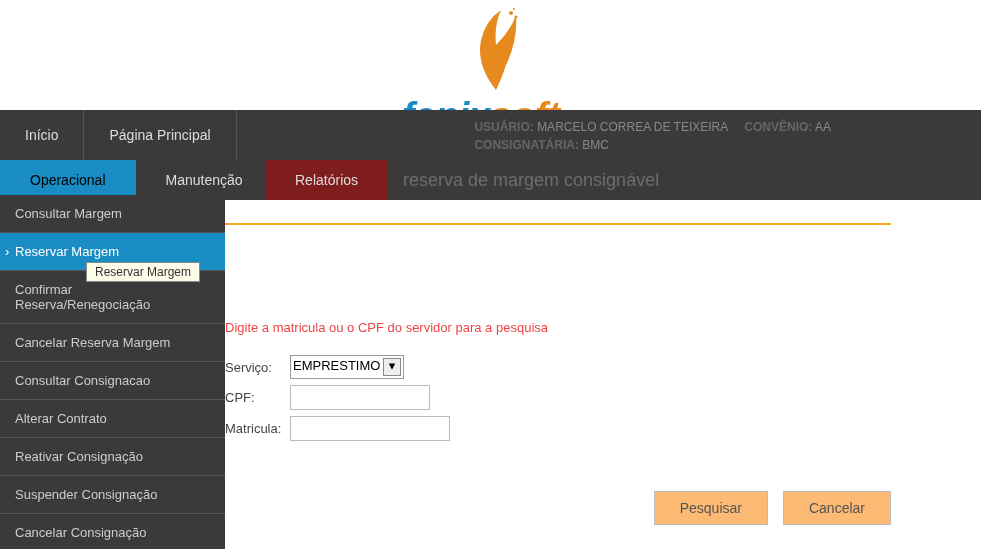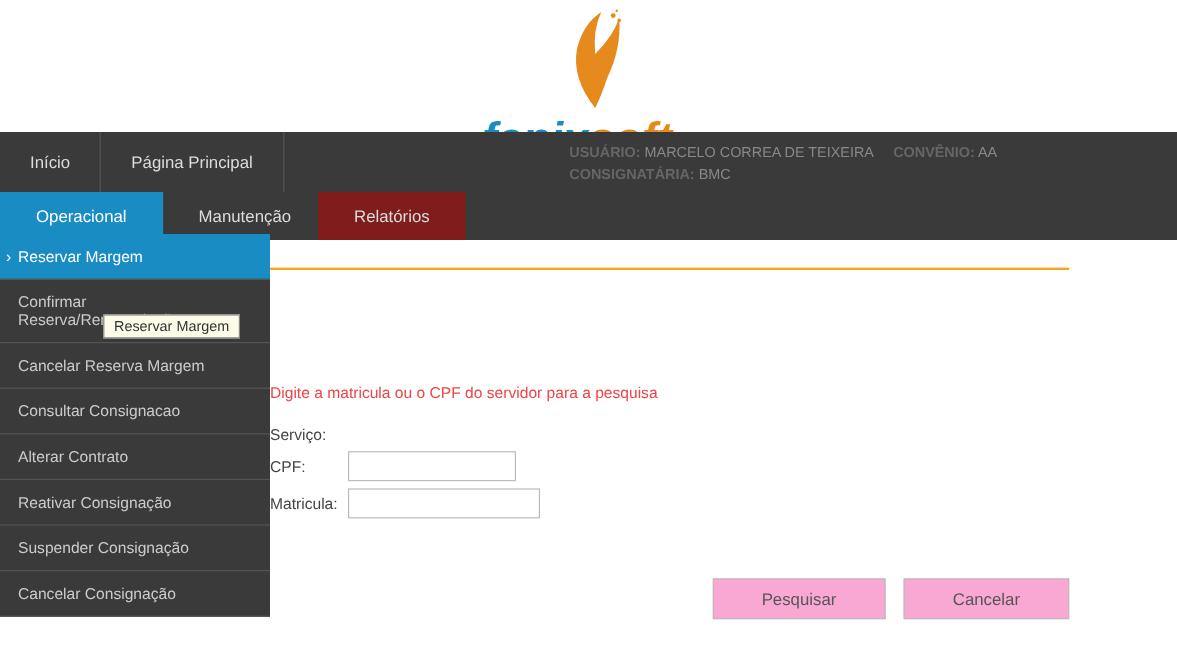--- a/index.html
+++ b/index.html
@@ -15,21 +15,21 @@
     .logo-sub { font-size: 9px; color: #e68a1e; letter-spacing: 1px; margin-top: -5px; }
     
     .top-nav { background: #3a3a3a; height: 50px; display: flex; align-items: stretch; position: relative; }
     .nav-item { padding: 0 25px; color: #ddd; font-size: 14px; display: flex; align-items: center; cursor: pointer; border-right: 1px solid #555; }
     
     .user-info { position: absolute; right: 150px; top: 8px; color: #888; font-size: 12px; line-height: 18px; }
     .user-info .label { color: #666; font-weight: bold; }
     
     .sub-nav { background: #3a3a3a; height: 40px; display: flex; align-items: stretch; position: relative; }
     .sub-nav-item { padding: 0 30px; color: #ddd; font-size: 14px; display: flex; align-items: center; cursor: pointer; }
-    .sub-nav-item.active { background: #1a8cc4; color: #ffffff; }
+    .sub-nav-item.active { background: #1a8cc4; color: #000000; }
     
     .page-header { position: absolute; left: 265px; top: 160px; display: flex; align-items: center; gap: 15px; }
     .page-header-tab { background: #7f1d1d; color: #ddd; padding: 12px 30px; font-size: 14px; }
     .page-title { color: #6d6d6d; font-size: 18px; font-weight: 300; }
     .orange-line { position: absolute; left: 225px; top: 223px; right: 90px; height: 2px; background: #f5a623; }
     
     .sidebar { position: absolute; left: 0; top: 195px; width: 225px; background: #3a3a3a; }
     .sidebar-item { padding: 11px 15px; color: #ccc; font-size: 13px; border-bottom: 1px solid #555; cursor: pointer; position: relative; }
     .sidebar-item.active { background: #1a8cc4; color: #fff; }
     .sidebar-item.active::before { content: "›"; position: absolute; left: 5px; }
@@ -38,21 +38,21 @@
     
     .content { position: absolute; left: 225px; top: 320px; right: 90px; }
     .content-text { color: #ef4444; font-size: 13px; margin-bottom: 20px; }
     .form-row { display: flex; align-items: center; margin-bottom: 6px; }
     .form-label { width: 65px; color: #444; font-size: 13px; }
     .form-select { border: 1px solid #999; padding: 2px; font-size: 13px; background: #fff; }
     .form-input { border: 1px solid #bbb; padding: 4px; font-size: 13px; width: 160px; }
     .dropdown-btn { display: inline-block; width: 18px; height: 18px; border: 1px solid #888; background: #eee; text-align: center; line-height: 14px; margin-left: -1px; vertical-align: middle; }
     
     .button-row { display: flex; gap: 15px; justify-content: flex-end; margin-top: 50px; }
-    .btn { border: 1px solid #bbb; background: #f9a8d4; padding: 8px 40px; font-size: 14px; color: #555; cursor: pointer; }
+    .btn { border: 1px solid #bbb; background: #fdba74; padding: 8px 25px; font-size: 14px; color: #555; cursor: pointer; }
   </style>
 </head>
 <body>
 
 <div class="logo-area">
   <div class="logo">
     <div class="logo-icon">
       <svg width="60" height="90" viewBox="0 0 60 90">
         <path d="M 30 85 Q 10 60 15 35 Q 20 15 35 5 Q 28 20 30 40 Q 45 25 50 10 Q 52 35 40 60 Q 35 75 30 85 Z" fill="#e68a1e"></path>
         <circle cx="45" cy="8" r="2" fill="#e68a1e"></circle>
@@ -87,41 +87,47 @@
   </div>
 </div>
 
 <div class="sub-nav">
   <div class="sub-nav-item active">Operacional</div>
   <div class="sub-nav-item">Manutenção</div>
 </div>
 
 <div class="page-header">
   <div class="page-header-tab">Relatórios</div>
+  <div class="page-title">reserva de margem consignável</div>
 </div>
 <div class="orange-line"></div>
 
 <div class="sidebar">
+  <div class="sidebar-item">Consultar Margem</div>
   <div class="sidebar-item active">Reservar Margem</div>
   <div class="tooltip">Reservar Margem</div>
   <div class="sidebar-item">Confirmar Reserva/Renegociação</div>
   <div class="sidebar-item">Cancelar Reserva Margem</div>
   <div class="sidebar-item">Consultar Consignacao</div>
   <div class="sidebar-item">Alterar Contrato</div>
   <div class="sidebar-item">Reativar Consignação</div>
   <div class="sidebar-item">Suspender Consignação</div>
   <div class="sidebar-item">Cancelar Consignação</div>
 
 </div>
 
 <div class="content">
   <div class="content-text">Digite a matricula ou o CPF do servidor para a pesquisa</div>
 
   <div class="form-row">
     <div class="form-label">Serviço:</div>
+    <span class="form-select">
+      <span>EMPRESTIMO</span>
+      <span class="dropdown-btn">▾</span>
+    </span>
   </div>
 
   <div class="form-row">
     <div class="form-label">CPF:</div>
     <input type="text" class="form-input" style="width: 140px;" value="">
   </div>
 
   <div class="form-row">
     <div class="form-label">Matricula:</div>
     <input type="text" class="form-input" value="" style="">

